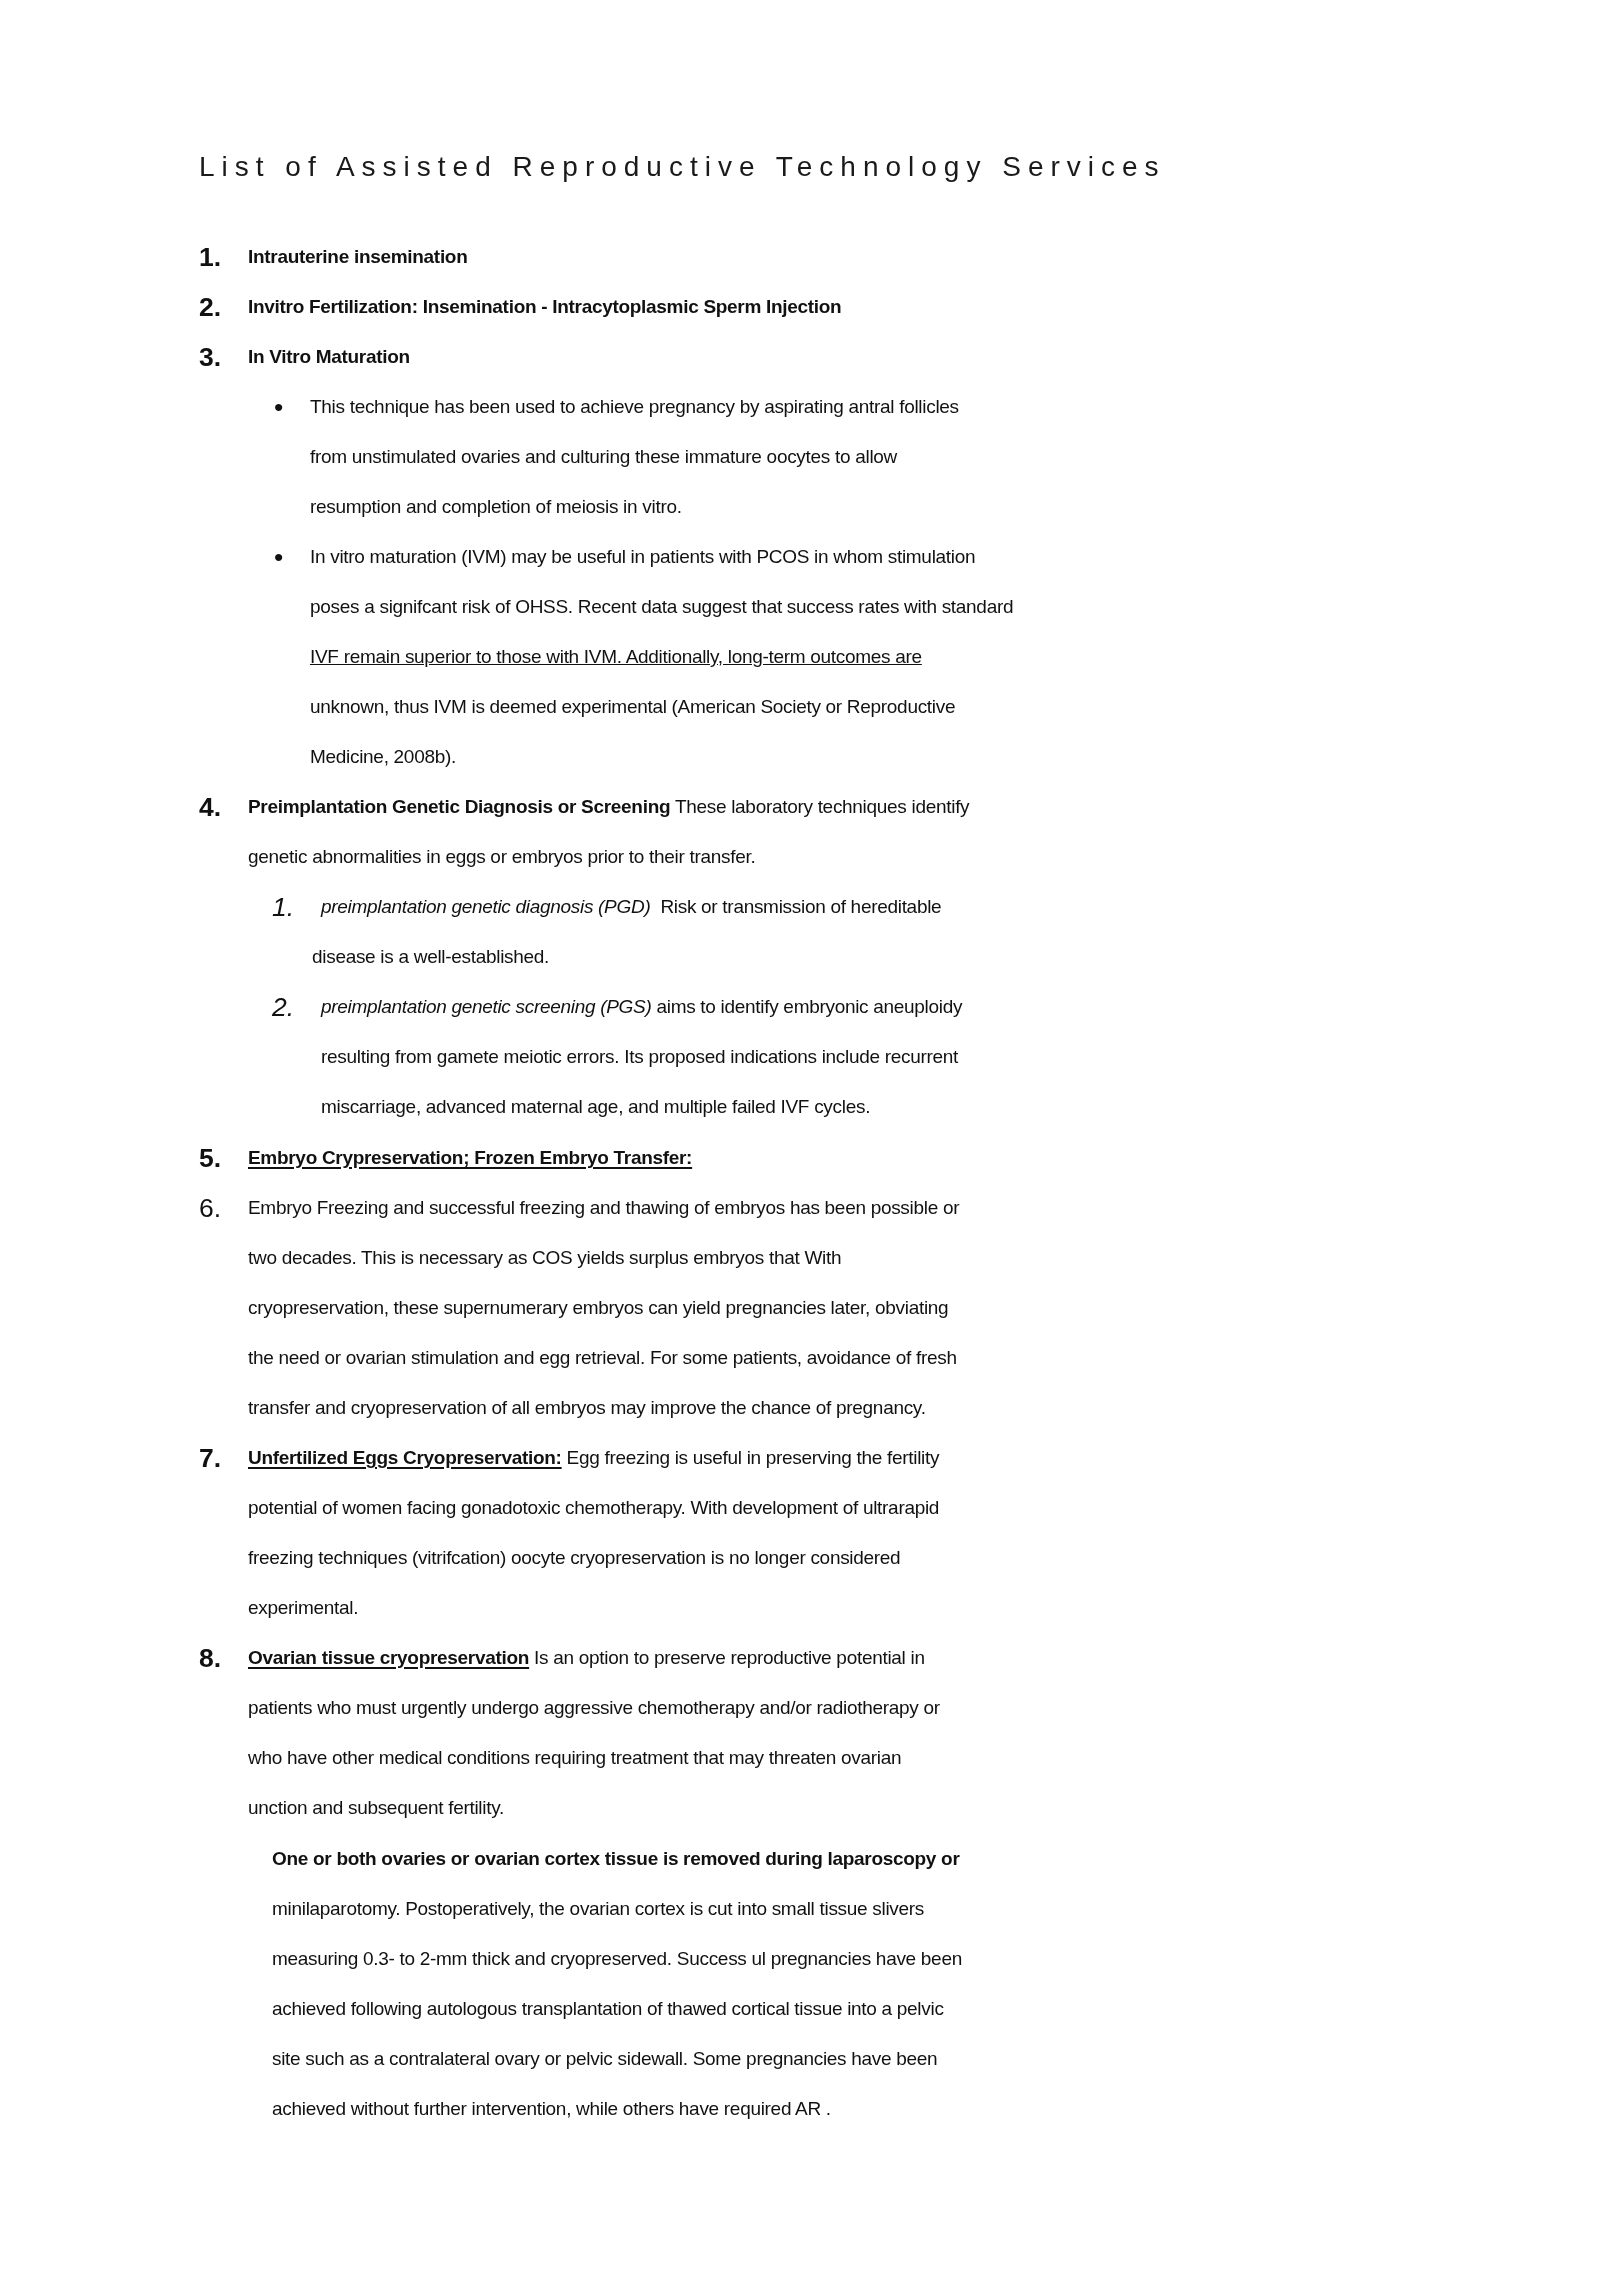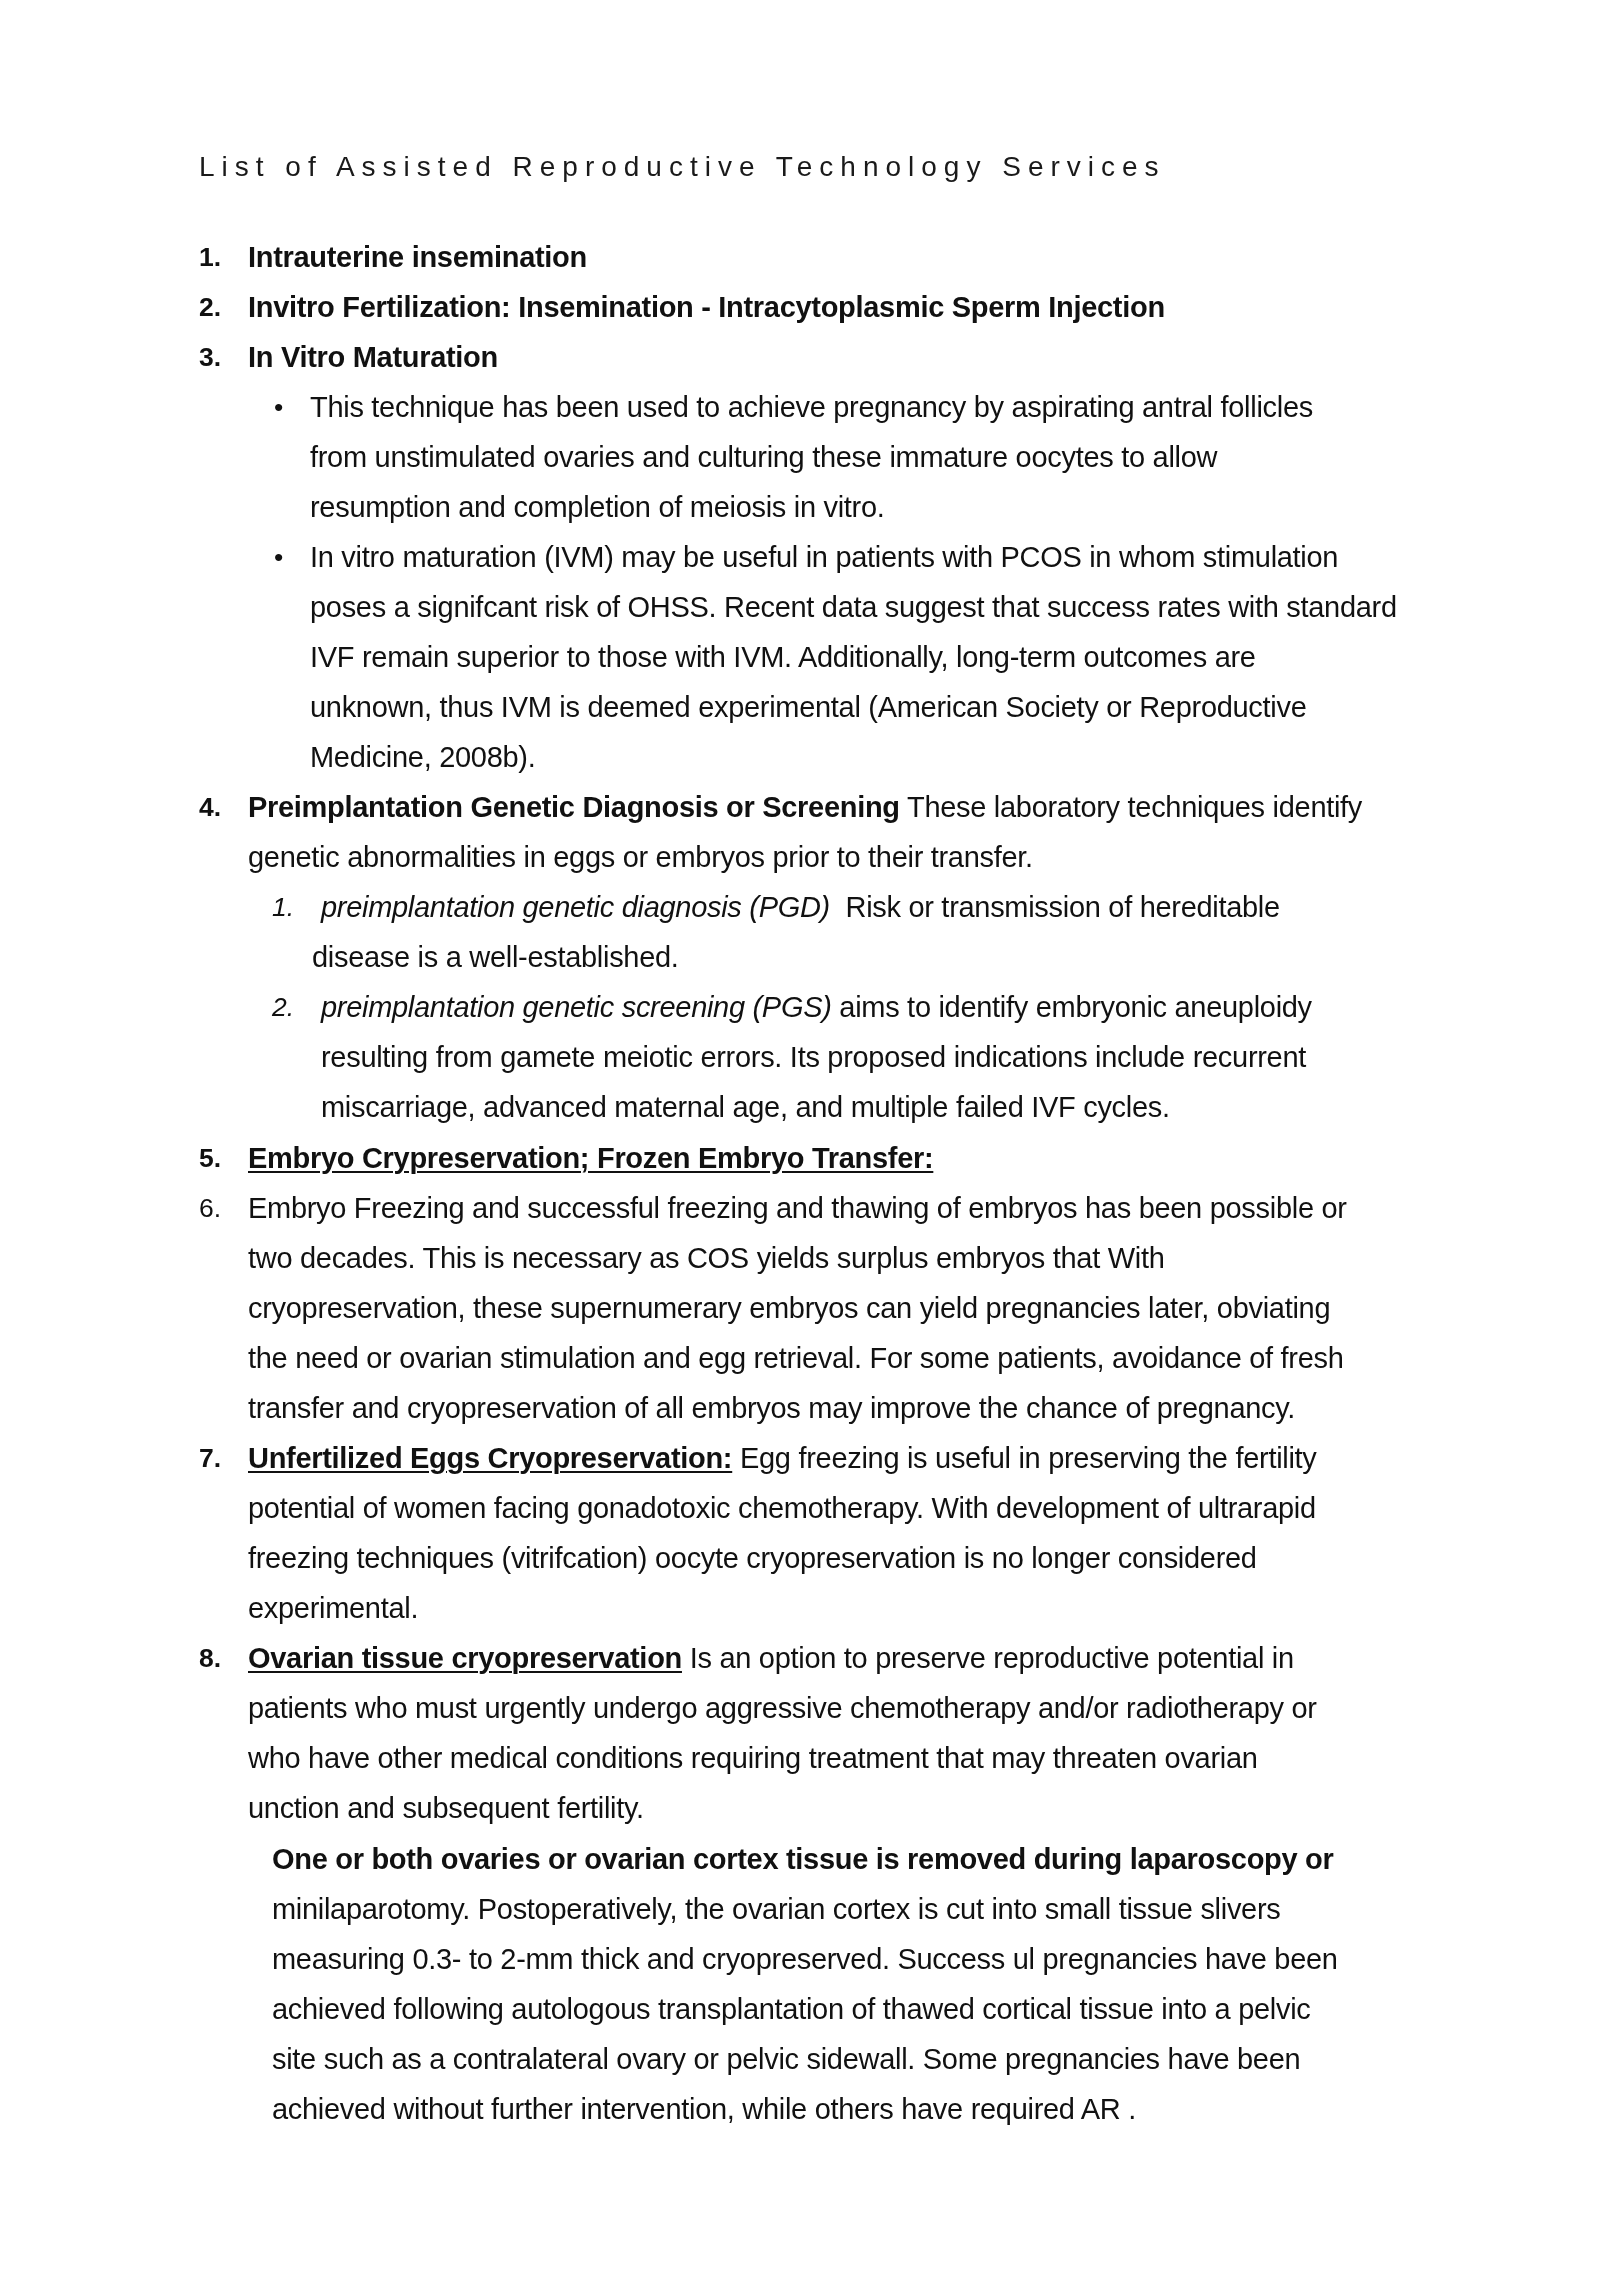--- a/index.html
+++ b/index.html
@@ -8,21 +8,21 @@
     font-family: "Liberation Sans", sans-serif; color: #111111;
   }
   .page { position: absolute; left: 0; top: 0; width: 1415px; height: 2293px; }
   .title {
     position: absolute; left: 199px; top: 147px;
     font-size: 28px; letter-spacing: 7px; line-height: 39px;
     white-space: nowrap; color: #1a1a1a;
   }
   .line {
     position: absolute; white-space: nowrap;
-    font-size: 29px; line-height: 50px; height: 50px;
+    font-size: 19px; line-height: 50px; height: 50px;
     letter-spacing: -0.3px;
   }
   .num { position: absolute; white-space: nowrap; font-size: 26.5px; line-height: 50px; height: 50px; }
   .b { font-weight: bold; }
   .i { font-style: italic; }
   .u { text-decoration: underline; text-decoration-thickness: 2px; text-underline-offset: 2.9px; }
   .bullet { position: absolute; font-size: 26.5px; line-height: 50px; }
   .pageno {
     position: absolute; left: 0; width: 1621px; top: 2211px; text-align: center;
     font-size: 33px; font-weight: bold; line-height: 45px;
@@ -53,21 +53,21 @@
       <span class="bullet" style="left:274px; top:382px;">•</span>
       <span class="line" style="left:310px; top:382px;">This technique has been used to achieve pregnancy by aspirating antral follicles</span>
       <span class="line" style="left:310px; top:432px;">from unstimulated ovaries and culturing these immature oocytes to allow</span>
       <span class="line" style="left:310px; top:482px;">resumption and completion of meiosis in vitro.</span>
     </div>
 
     <div>
       <span class="bullet" style="left:274px; top:532px;">•</span>
       <span class="line" style="left:310px; top:532px;">In vitro maturation (IVM) may be useful in patients with PCOS in whom stimulation</span>
       <span class="line" style="left:310px; top:582px;">poses a signifcant risk of OHSS. Recent data suggest that success rates with standard</span>
-      <span class="line" style="left:310px; top:632px;">IVF remain superior to those with IVM. Additionally, long-term outcomes are</span>
+      <span class="line" style="left:310px; top:632px;text-decoration:underline;">IVF remain superior to those with IVM. Additionally, long-term outcomes are</span>
       <span class="line" style="left:310px; top:682px;">unknown, thus IVM is deemed experimental (American Society or Reproductive</span>
       <span class="line" style="left:310px; top:732px;">Medicine, 2008b).</span>
     </div>
   </div>
 
   <div>
     <span class="num b" style="left:199px; top:782px;">4.</span>
     <span class="line" style="left:248px; top:782px;"><span class="b">Preimplantation Genetic Diagnosis or Screening</span><span> These laboratory techniques identify</span></span>
     <span class="line" style="left:248px; top:832px;">genetic abnormalities in eggs or embryos prior to their transfer.</span>
 

